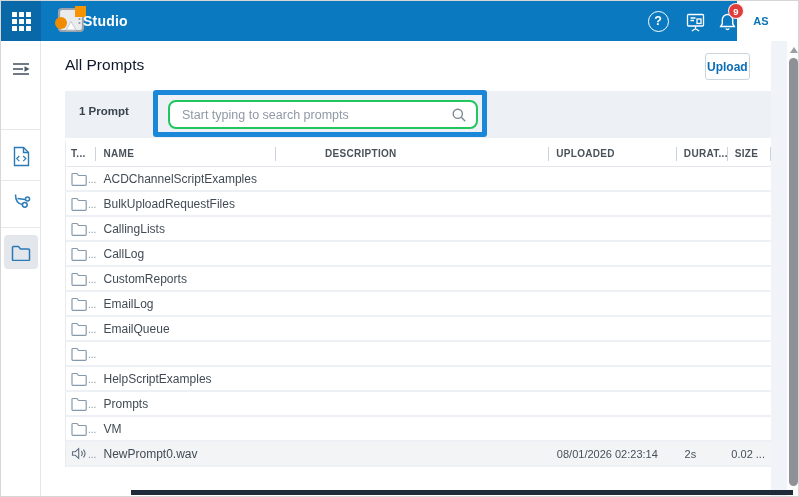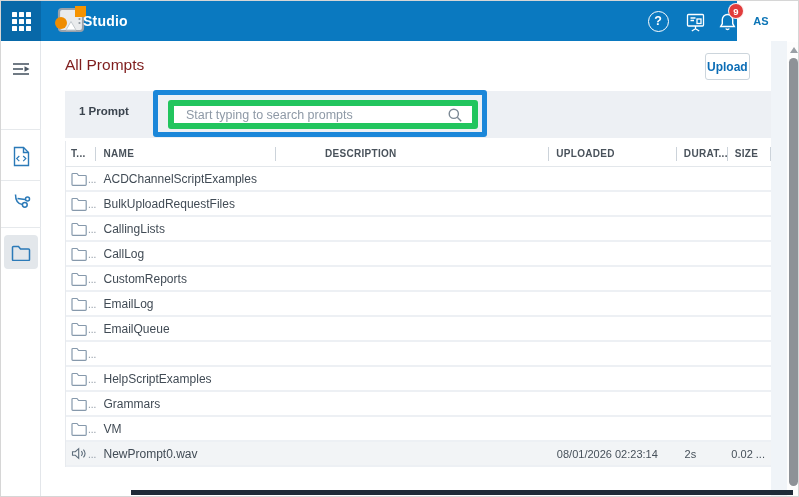--- a/index.html
+++ b/index.html
@@ -27,28 +27,28 @@
   .av-chev{position:absolute; left:779px; top:17px; cursor:pointer;}
 
   
   .sidebar{position:absolute; left:0; top:40px; width:40px; height:457px; background:#fff; border-right:1px solid #e3e6ea;}
   .nav-item{position:absolute; left:0; width:40px; height:40px; display:flex; align-items:center; justify-content:center; cursor:pointer;}
   .nav-item.active .activebg{position:absolute; left:3px; top:3px; width:34px; height:34px; background:#e3e7eb; border-radius:4px;}
   .nav-item svg{position:relative;}
   .rail-div{position:absolute; left:0; width:40px; height:1px; background:#e6e9ec;}
 
   
-  .page-title{position:absolute; left:64px; top:55px; font-size:15.5px; font-weight:500; color:#7f1d1d;}
+  .page-title{position:absolute; left:64px; top:55px; font-size:15.5px; font-weight:500; color:#0f172a;}
   .upload-btn{position:absolute; left:704px; top:52px; height:27px; padding:0 1px; background:#fff; border:1px solid #ccd5dc; border-radius:3px; color:var(--accent_text); font-size:12px; font-weight:bold; font-family:inherit; cursor:pointer;}
 
   
   .toolband{position:absolute; left:64px; top:90px; width:706px; height:47px; background:var(--band);}
   .count-label{position:absolute; left:78px; top:104px; font-size:11.5px; font-weight:bold; color:#3b444e;}
   .callout{position:absolute; left:152px; top:89px; width:334px; height:47px; border:5px solid var(--callout); border-radius:3px; z-index:3; pointer-events:none;}
-  .searchbox{position:absolute; left:167px; top:99px; width:310px; height:29px; background:#fff; border:6px solid #22c55e; border-radius:3px; display:flex; align-items:center; z-index:4;}
+  .searchbox{position:absolute; left:167px; top:99px; width:310px; height:29px; background:#fff; border:2px solid #22c55e; border-radius:8px; display:flex; align-items:center; z-index:4;}
   .searchbox input{flex:1; border:none; outline:none; background:transparent; font-family:inherit; font-size:12.5px; color:#4a535d; padding:0 8px 0 12px;}
   .searchbox input::placeholder{color:#8e99a6;}
   .searchbox .mag{margin-right:9px; display:flex;}
 
   
   .thead{position:absolute; left:64px; top:140px; width:706px; height:26px; display:flex; align-items:center; border-left:1px solid #e7eaee; border-bottom:1px solid #e3e7eb; background:#fff;}
   .hcell{position:relative; height:100%; display:flex; align-items:center; font-size:10px; font-weight:bold; color:#49525b; letter-spacing:.3px; text-transform:uppercase;}
   .hcell::after{content:""; position:absolute; right:0; top:6px; height:14px; width:1px; background:#ccd3da;}
   .hcell.no-div::after{display:none;}
   .c-type{width:31px; padding-left:5px;}
@@ -346,21 +346,21 @@
     </div>
       <div class="trow">
       <div class="cell c-type">
         <span class="ricon">
             <svg width="16" height="14" viewBox="0 0 16 14" fill="none" stroke="#8699ac" stroke-width="1.2">
               <path d="M1 12.5 V2.3 a0.8 0.8 0 0 1 0.8 -0.8 h4.2 l1.6 2 h6.8 a0.8 0.8 0 0 1 0.8 0.8 v8.2 a0.8 0.8 0 0 1 -0.8 0.8 h-12.6 a0.8 0.8 0 0 1 -0.8 -0.8 z"></path>
             </svg>
           </span>
         <span class="tdots">...</span>
       </div>
-      <div class="cell c-name">Grammars</div>
+      <div class="cell c-name">Prompts</div>
       <div class="cell c-desc"></div>
       <div class="cell c-up"></div>
       <div class="cell c-dur"></div>
       <div class="cell c-size"></div>
       <div class="cell c-act"></div>
     </div>
       <div class="trow">
       <div class="cell c-type">
         <span class="ricon">
             <svg width="16" height="14" viewBox="0 0 16 14" fill="none" stroke="#8699ac" stroke-width="1.2">

